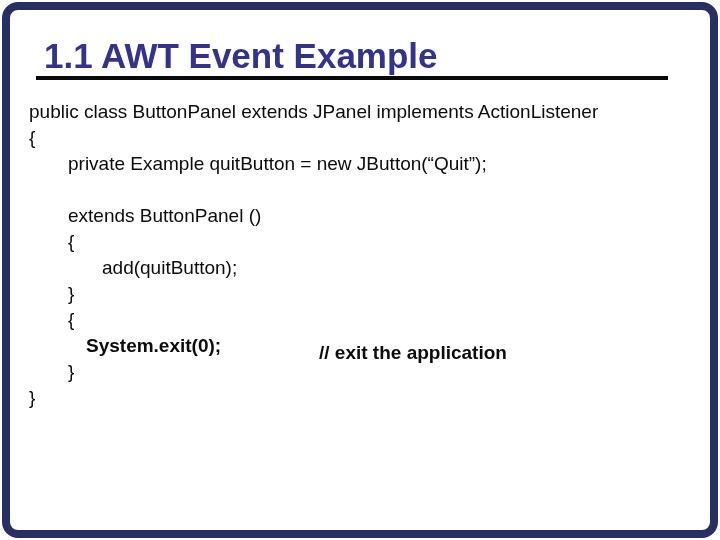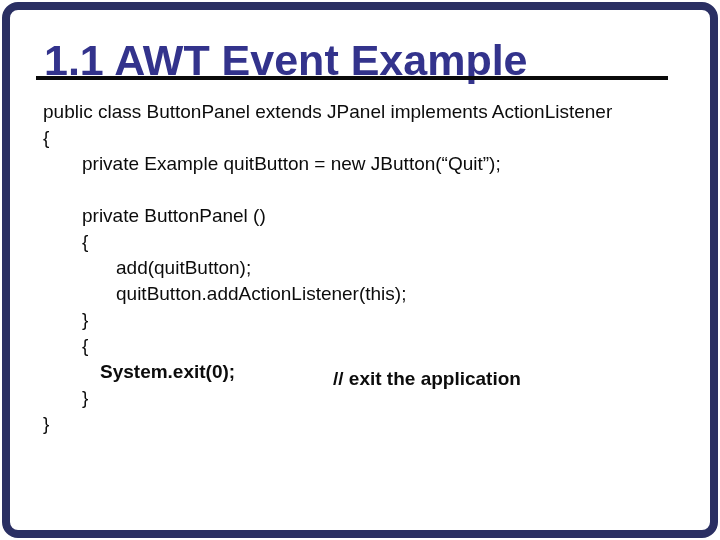--- a/index.html
+++ b/index.html
@@ -22,37 +22,37 @@
     right: 2px;
     bottom: 2px;
     border: 8px solid #2a2f63;
     border-radius: 16px;
     pointer-events: none;
   }
   .title {
     position: absolute;
     left: 44px;
     top: 36px;
-    font-size: 43px;
+    font-size: 35px;
     font-weight: bold;
     color: #33338c;
     letter-spacing: 0px;
     white-space: nowrap;
   }
   .rule {
     position: absolute;
     left: 36px;
     top: 76px;
     width: 632px;
     height: 4px;
     background: #0a0a0a;
   }
   .code {
     position: absolute;
-    left: 43px;
+    left: 29px;
     top: 99px;
     width: 640px;
     font-size: 19px;
     color: #0c0c0c;
   }
   .code-line {
     position: relative;
     height: 26px;
     line-height: 26px;
     white-space: pre;
@@ -77,23 +77,22 @@
   <div class="frame"></div>
 
   <div class="title">1.1 AWT Event Example</div>
   <div class="rule"></div>
 
   <div class="code">
     <div class="code-line i0">public class ButtonPanel extends JPanel implements ActionListener</div>
     <div class="code-line i0">{</div>
     <div class="code-line i1">private Example quitButton = new JButton(“Quit”);</div>
     <div class="code-line i0"></div>
-    <div class="code-line i1">private ButtonPanel ()</div>
+    <div class="code-line i1">extends ButtonPanel ()</div>
     <div class="code-line i1">{</div>
     <div class="code-line i2">add(quitButton);</div>
-    <div class="code-line i2">quitButton.addActionListener(this);</div>
     <div class="code-line i1">}</div>
     <div class="code-line i1">{</div>
     <div class="code-line isys"><span>System.exit(0);</span><span class="inline-comment">// exit the application</span></div>
     <div class="code-line i1">}</div>
     <div class="code-line i0">}</div>
   </div>
 </div>
 
 </body></html>

